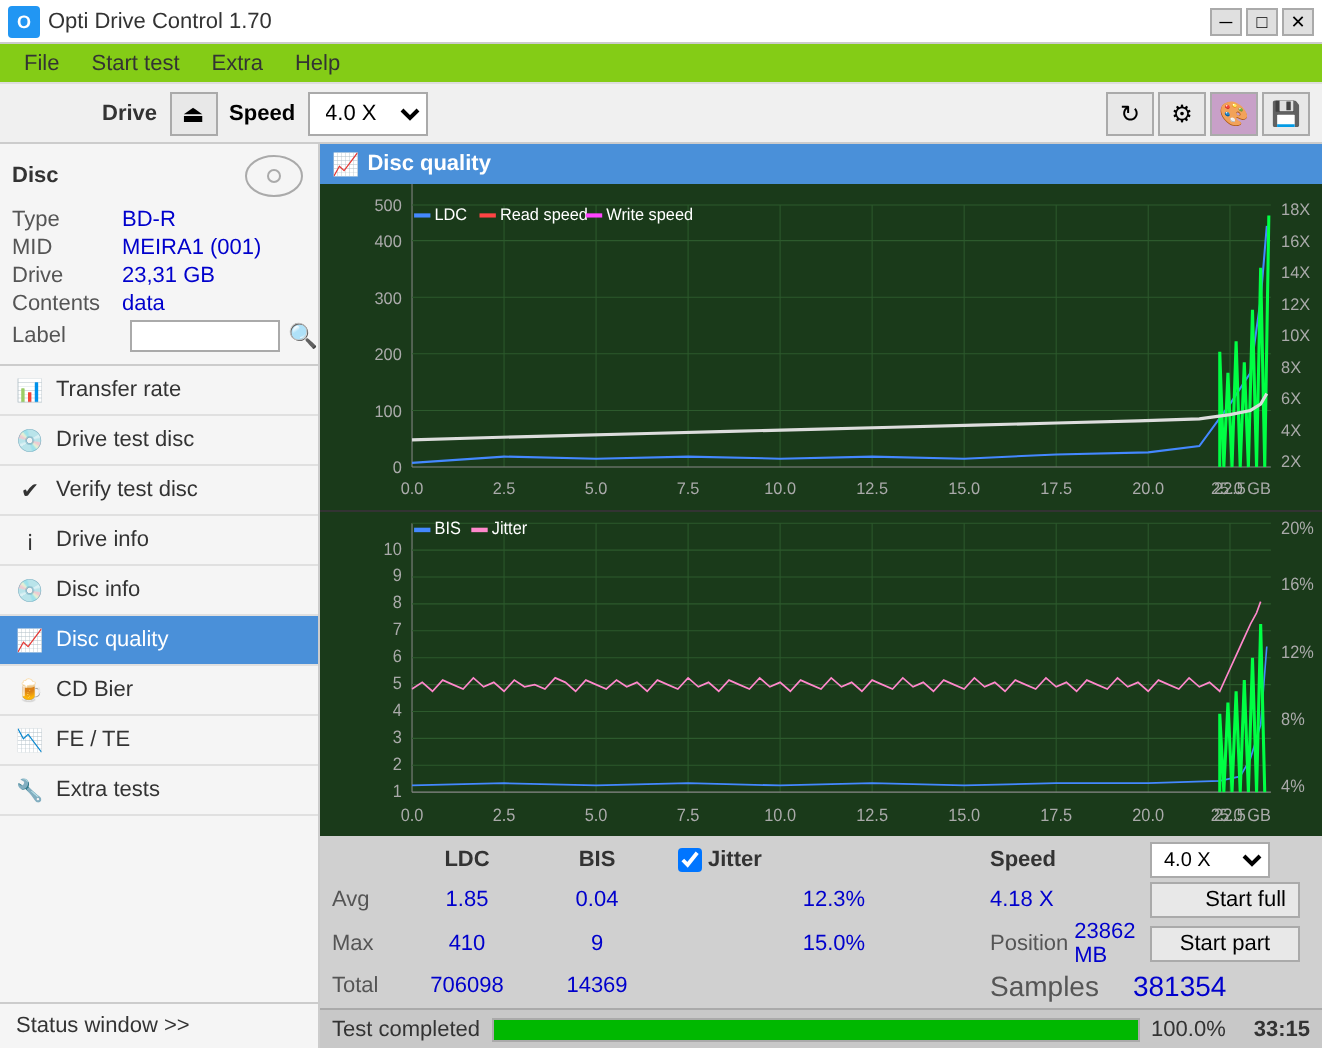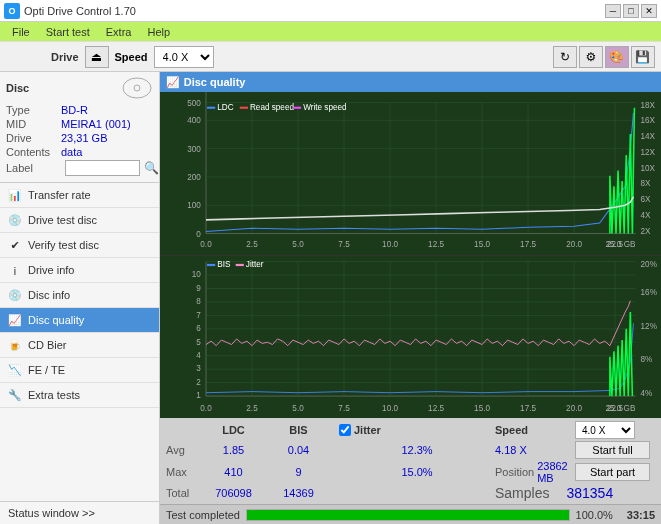--- a/index.html
+++ b/index.html
@@ -8,21 +8,21 @@
     
     .titlebar { background: #fff; height: 22px; display: flex; align-items: center; justify-content: space-between; padding: 0 4px; border-bottom: 1px solid #ccc; }
     .titlebar-left { display: flex; align-items: center; gap: 4px; }
     .titlebar-icon { width: 16px; height: 16px; background: #2196F3; border-radius: 2px; display: flex; align-items: center; justify-content: center; color: white; font-size: 9px; font-weight: bold; }
     .titlebar-title { font-size: 11px; color: #333; }
     .titlebar-controls { display: flex; gap: 2px; }
     .titlebar-btn { width: 16px; height: 14px; border: 1px solid #aaa; background: #e0e0e0; display: flex; align-items: center; justify-content: center; font-size: 9px; cursor: pointer; }
     .titlebar-btn.close { background: #e0e0e0; }
     
     
-    .menubar { background: #bef264; height: 20px; display: flex; align-items: center; padding: 0 4px; border-bottom: 1px solid #ddd; }
+    .menubar { background: #84cc16; height: 20px; display: flex; align-items: center; padding: 0 4px; border-bottom: 1px solid #ddd; }
     .menu-item { padding: 2px 8px; font-size: 11px; color: #333; cursor: pointer; }
     
     
     .drivebar { background: #f0f0f0; height: 30px; display: flex; align-items: center; padding: 0 6px; border-bottom: 1px solid #ccc; gap: 6px; }
     .drive-label { font-size: 11px; font-weight: bold; color: #333; padding-left: 45px; }
     .drive-select { height: 22px; border: 1px solid #aaa; background: white; font-size: 11px; padding: 0 4px; flex: 1; max-width: 220px; }
     .drive-icon-btn { width: 24px; height: 22px; border: 1px solid #aaa; background: #e8e8e8; display: flex; align-items: center; justify-content: center; cursor: pointer; font-size: 12px; }
     .speed-label { font-size: 11px; font-weight: bold; }
     .speed-select { height: 22px; border: 1px solid #aaa; background: white; font-size: 11px; padding: 0 4px; width: 60px; }
     .toolbar-icons { display: flex; gap: 2px; margin-left: auto; }
@@ -345,21 +345,21 @@
         </div>
       </div>
 
       <div style="display:flex; align-items:center; margin-bottom:1px;">
         <div style="width:35px; font-size:11px; color:#555;">Avg</div>
         <div style="width:65px; text-align:center; font-size:11px; color:#0000cc;">1.85</div>
         <div style="width:65px; text-align:center; font-size:11px; color:#0000cc;">0.04</div>
         <div style="flex:1; text-align:center; font-size:11px; color:#0000cc; padding-left:8px;">12.3%</div>
         <div style="width:80px; font-size:11px; color:#0000cc;">4.18 X</div>
         <div style="width:80px;">
-          <button style="width:75px; padding:2px 6px; font-size:11px; background:#e8e8e8; border:1px solid #aaa; cursor:pointer;">Start full</button>
+          <button style="width:75px; padding:2px 6px; font-size:11px; background:#e8e8e8; border:1px solid #aaa; cursor:pointer;text-align:right;">Start full</button>
         </div>
       </div>
 
       <div style="display:flex; align-items:center; margin-bottom:1px;">
         <div style="width:35px; font-size:11px; color:#555;">Max</div>
         <div style="width:65px; text-align:center; font-size:11px; color:#0000cc;">410</div>
         <div style="width:65px; text-align:center; font-size:11px; color:#0000cc;">9</div>
         <div style="flex:1; text-align:center; font-size:11px; color:#0000cc; padding-left:8px;">15.0%</div>
         <div style="width:80px; font-size:11px; color:#555; display:flex; align-items:center; gap:3px;">
           <span>Position</span>

